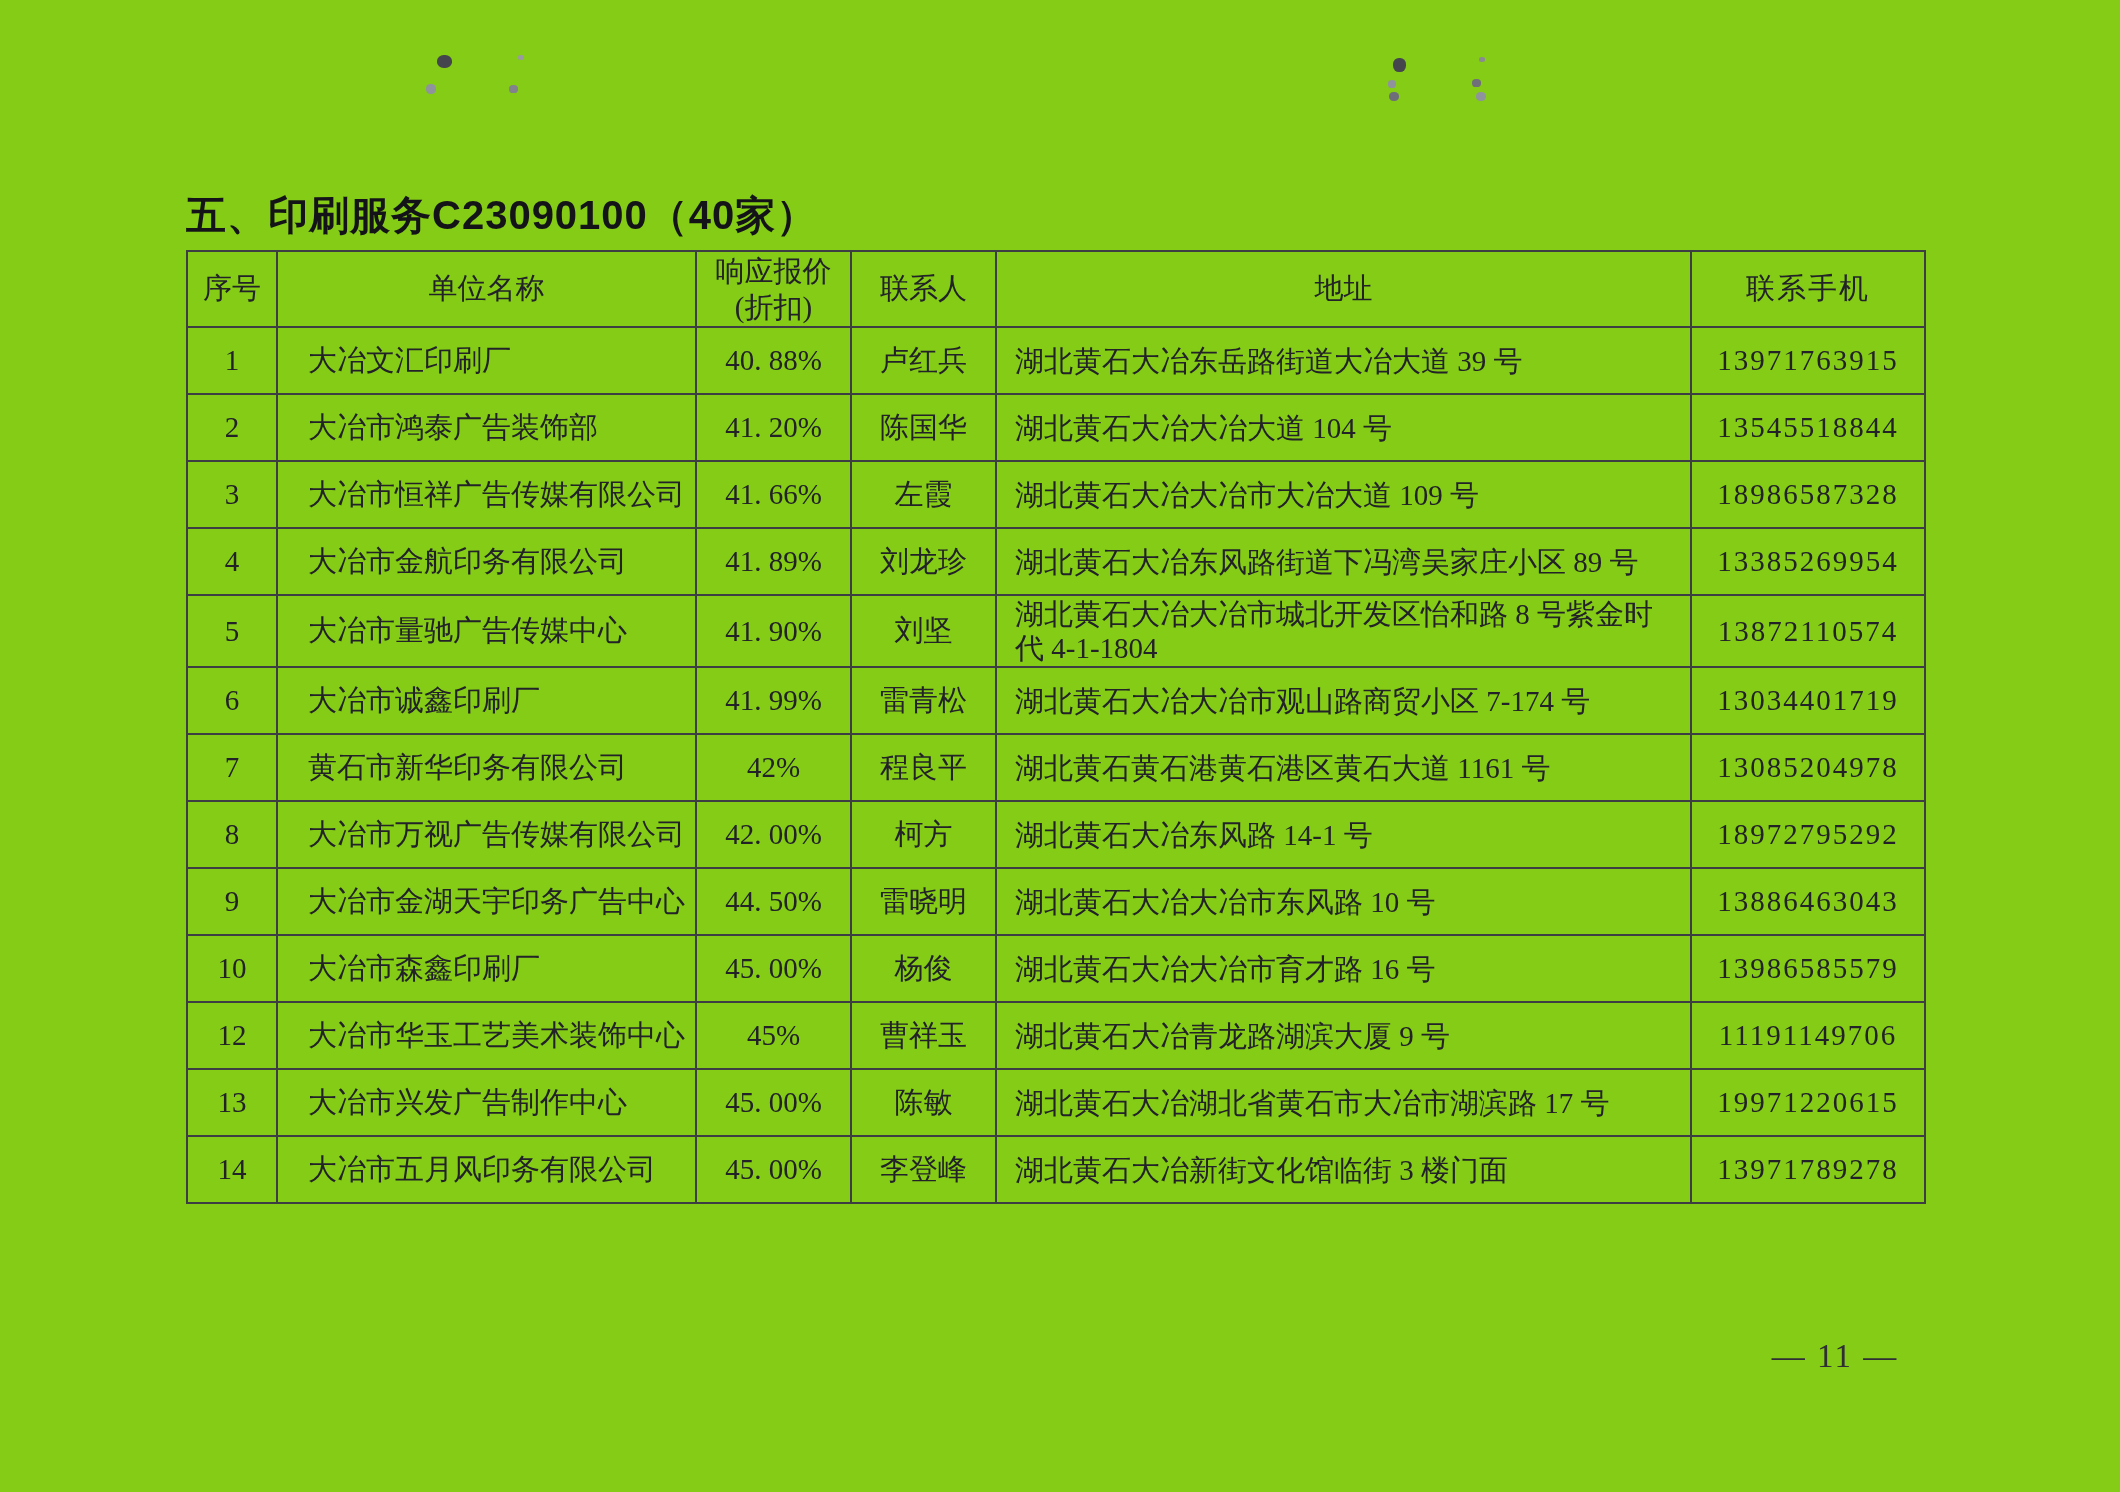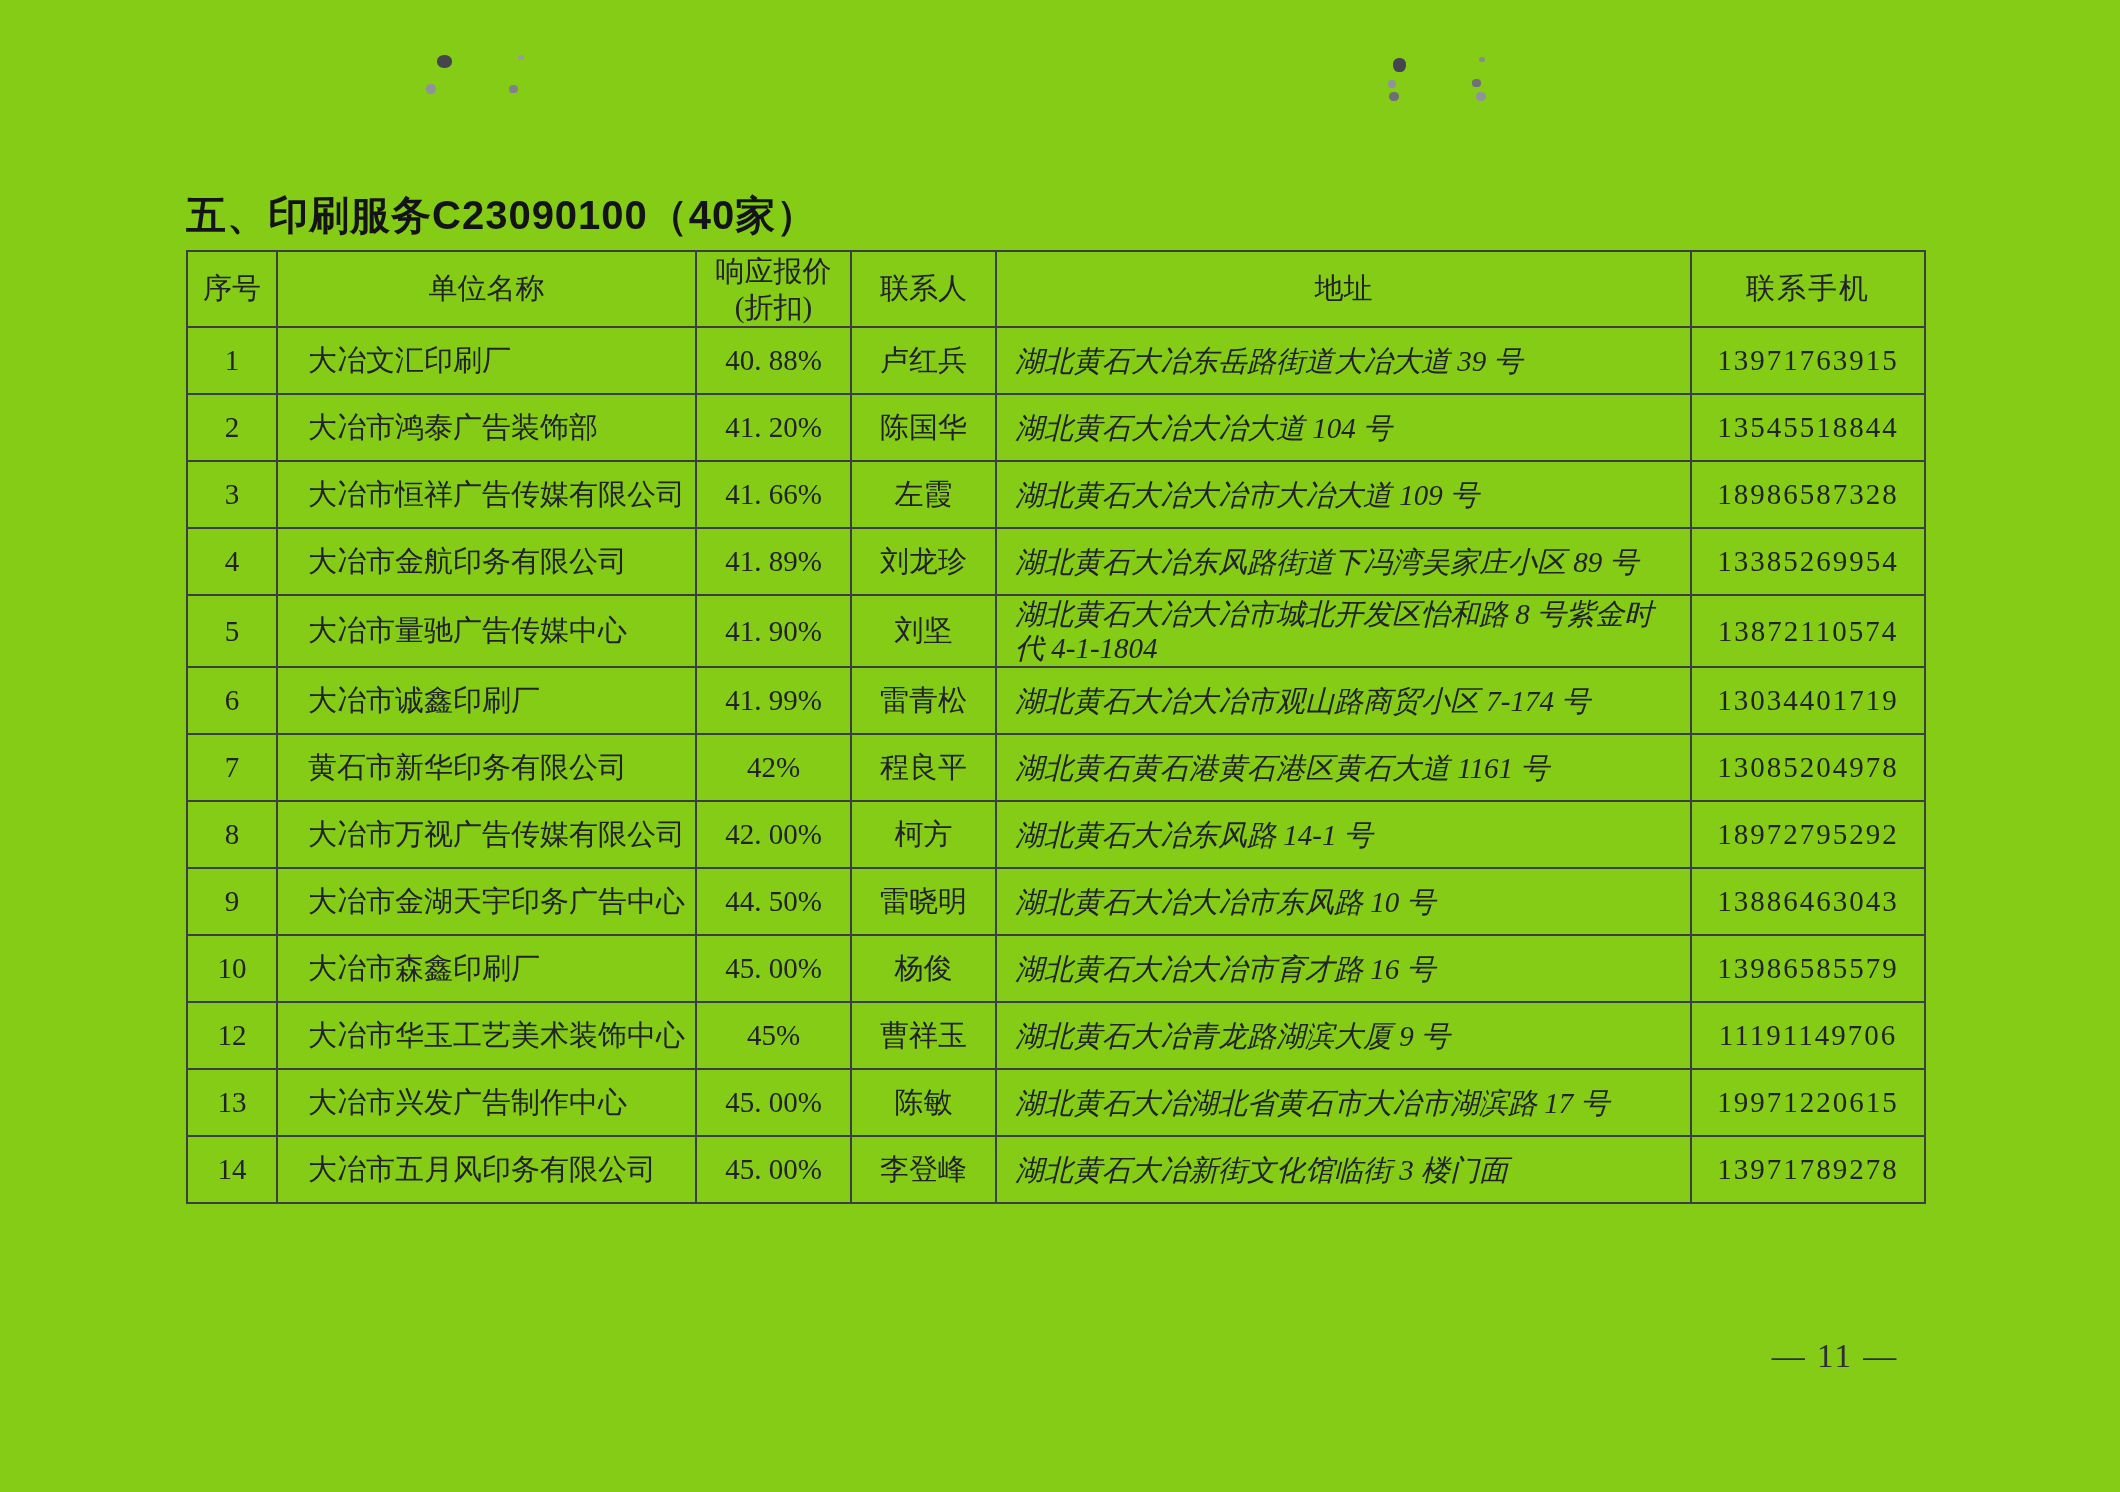--- a/index.html
+++ b/index.html
@@ -50,21 +50,20 @@
   th.col-name { text-align: center; }
   td.cell-name { text-align: left; padding-left: 30px; }
   th.col-price, td.cell-price { text-align: center; }
   th.col-contact, td.cell-contact { text-align: center; }
   th.col-address { text-align: center; margin-top: 8px; }
   td.cell-address {
     text-align: left;
     padding-left: 18px;
     padding-right: 10px;
     line-height: 34px;
-    font-style: italic;
   }
   th.col-phone, td.cell-phone {
     text-align: center;
     letter-spacing: 2px;
   }
   th .h-line { line-height: 36px; }
   .page-number {
     position: absolute;
     left: 1710px;
     top: 1338px;

